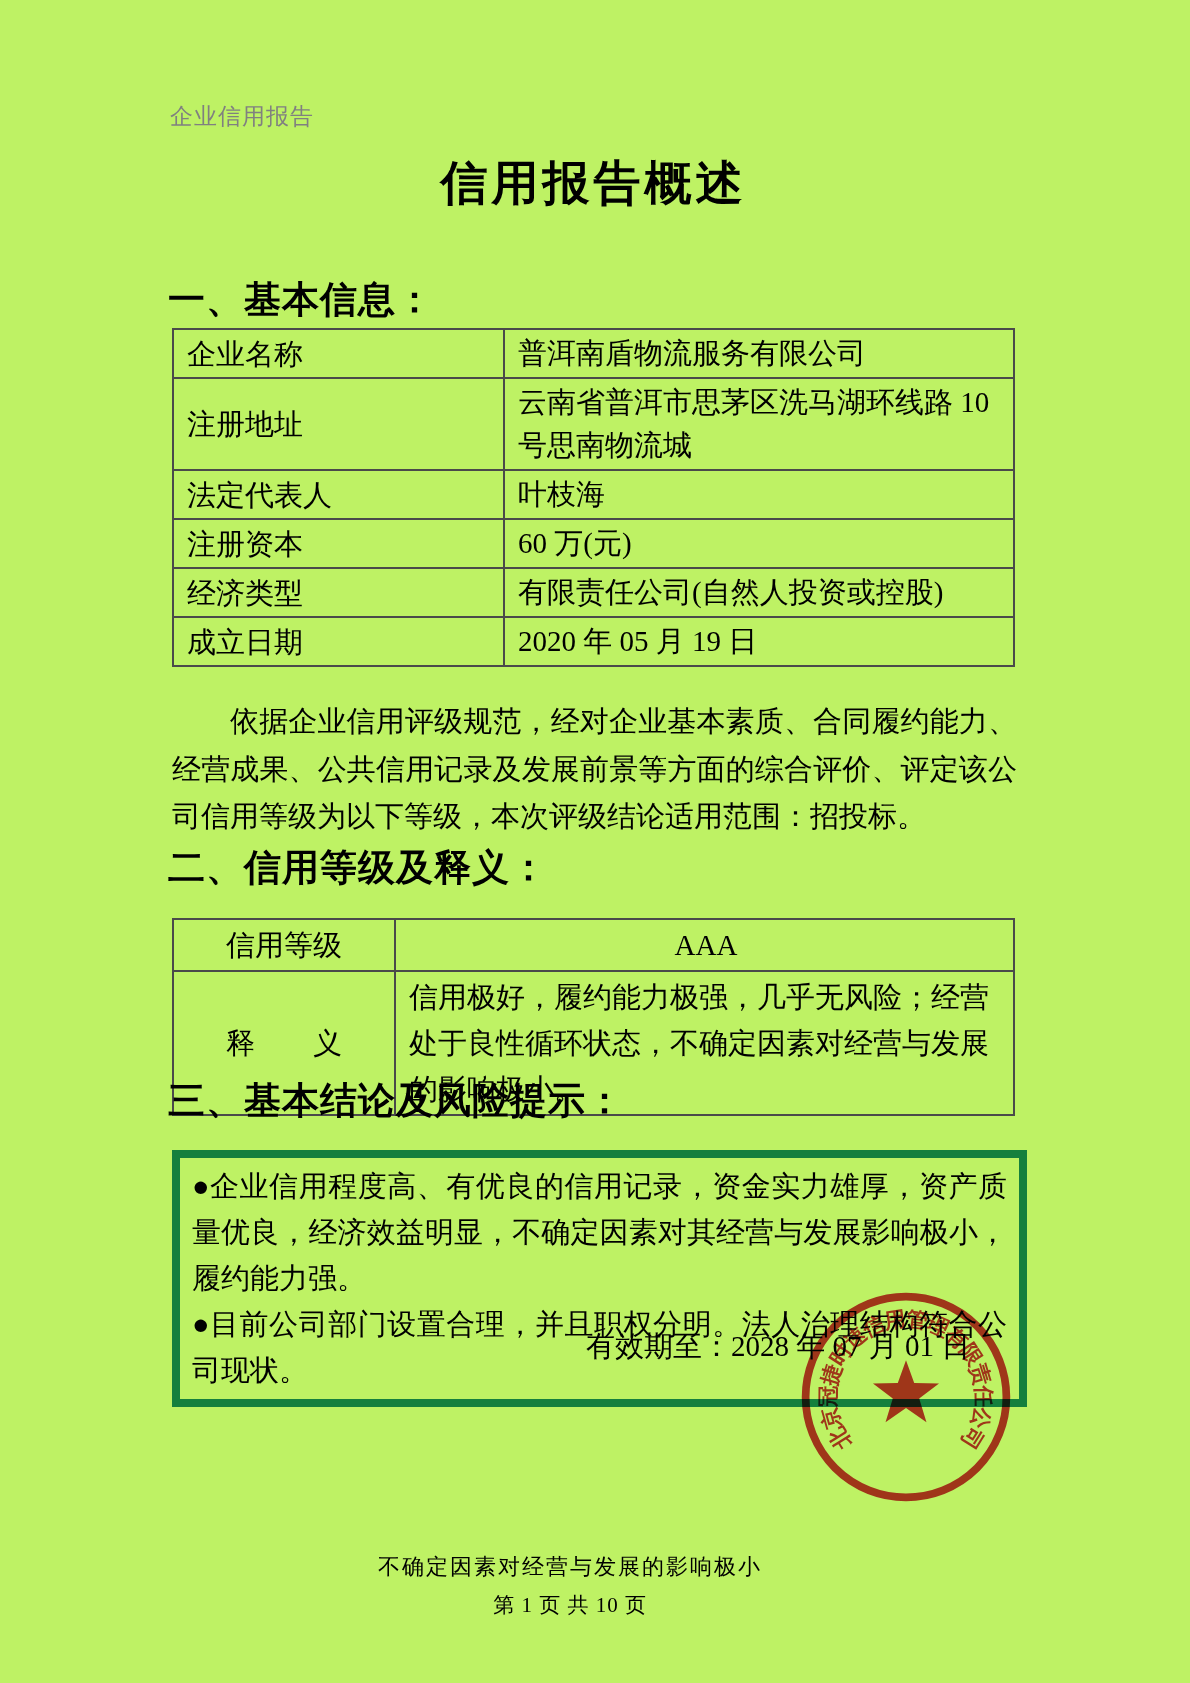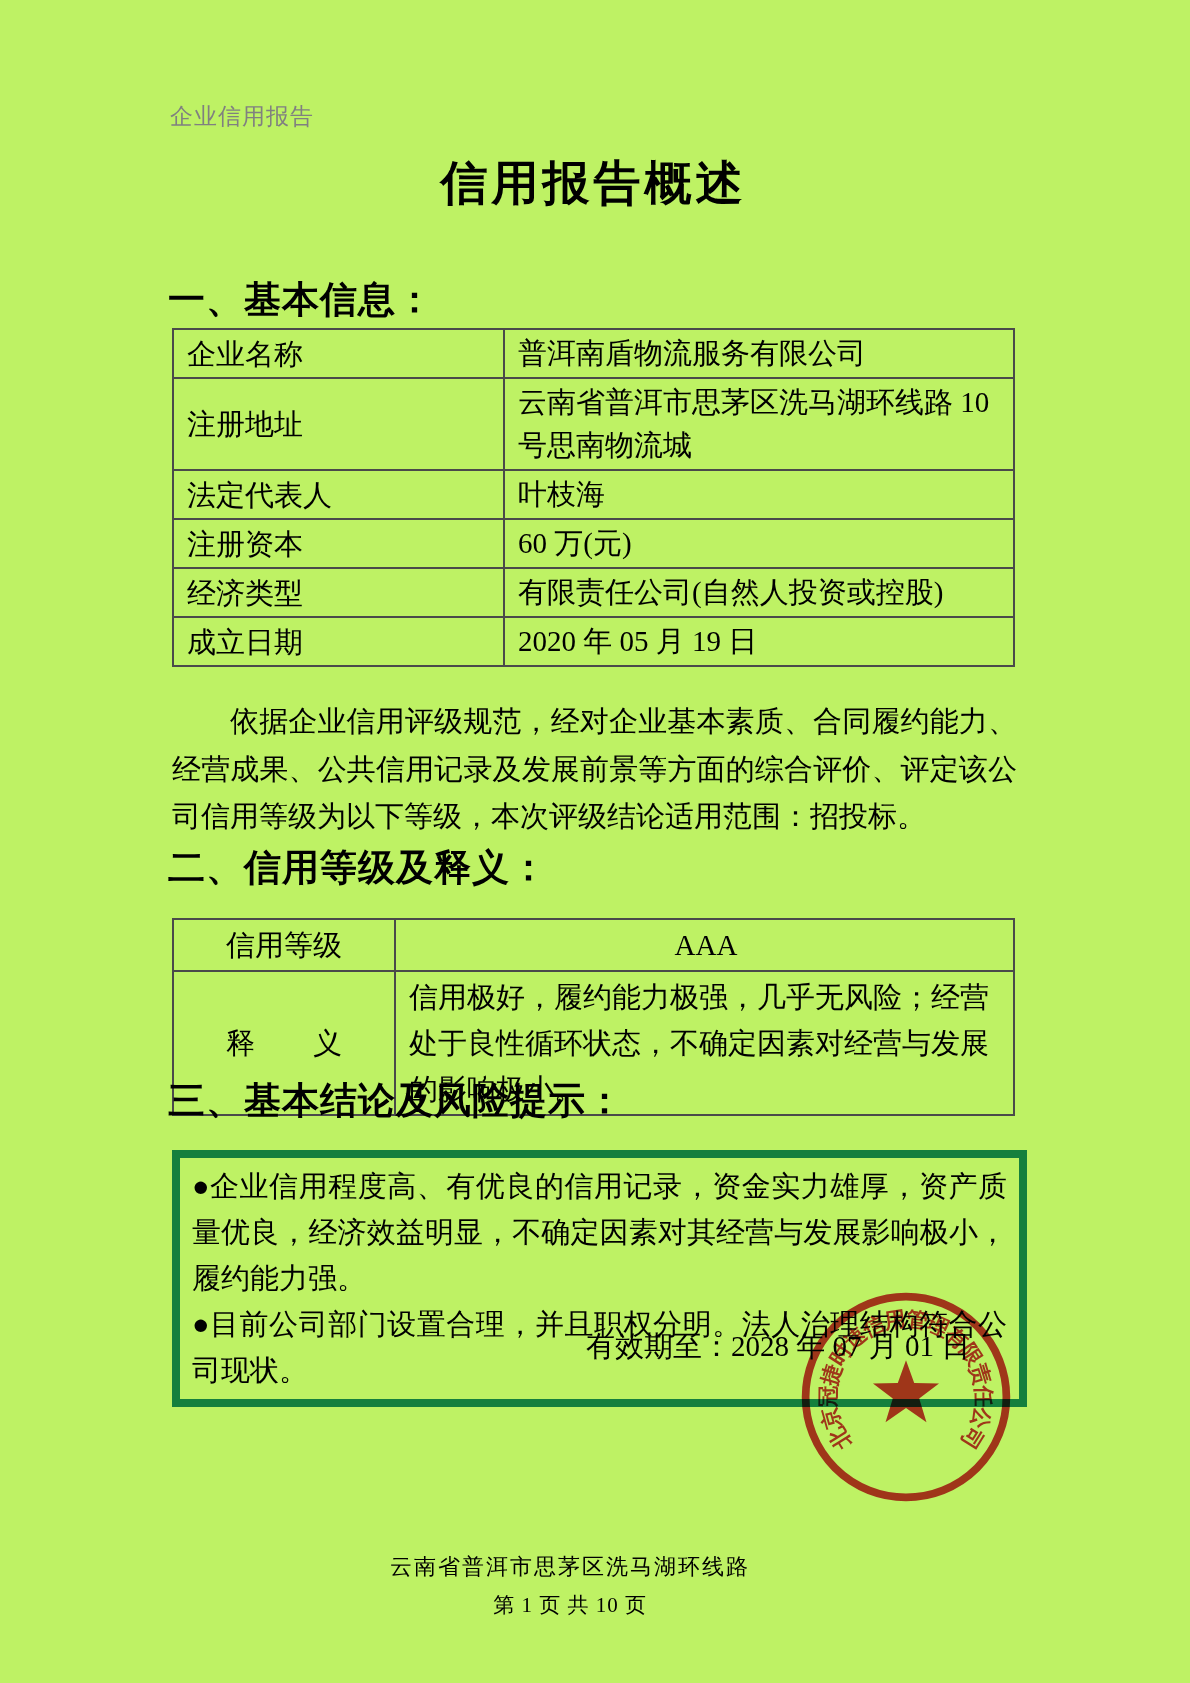--- a/index.html
+++ b/index.html
@@ -174,16 +174,16 @@
           <text transform="translate(167.8 53.6) rotate(40.7)" text-anchor="middle" dominant-baseline="central" class="stamp-char">有</text>
           <text transform="translate(182.9 70.8) rotate(56.9)" text-anchor="middle" dominant-baseline="central" class="stamp-char">限</text>
           <text transform="translate(192.5 91.6) rotate(73.2)" text-anchor="middle" dominant-baseline="central" class="stamp-char">责</text>
           <text transform="translate(196.0 114.2) rotate(89.5)" text-anchor="middle" dominant-baseline="central" class="stamp-char">任</text>
           <text transform="translate(193.0 137.0) rotate(105.7)" text-anchor="middle" dominant-baseline="central" class="stamp-char">公</text>
           <text transform="translate(183.7 157.9) rotate(122.0)" text-anchor="middle" dominant-baseline="central" class="stamp-char">司</text>
         </g>
     </svg>
   </div>
 
-  <div class="footer-company">云南省普洱市思茅区洗马湖环线路</div>
+  <div class="footer-company">不确定因素对经营与发展的影响极小</div>
   <div class="footer-page">第 1 页 共 10 页</div>
 
 </div>
 
 </body></html>

